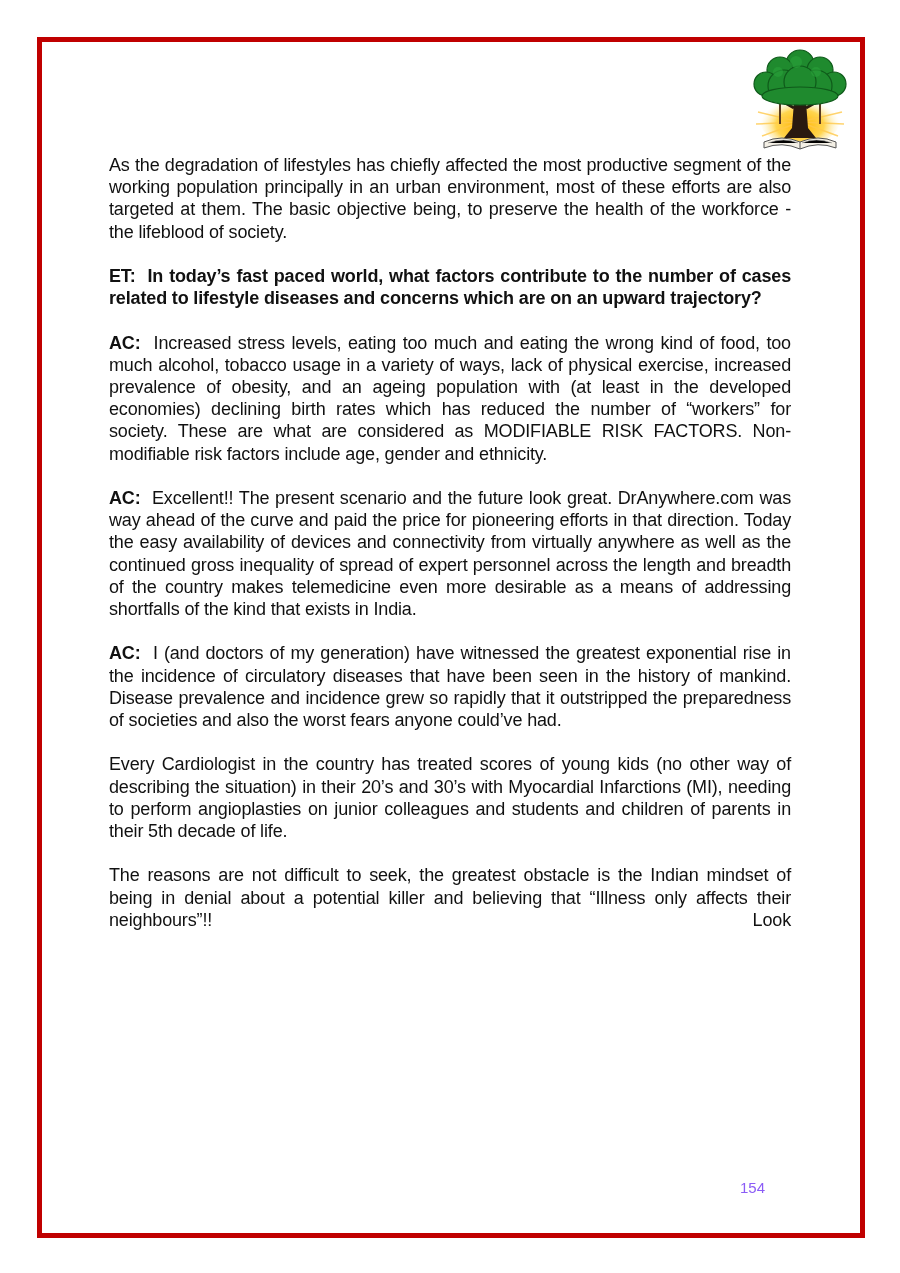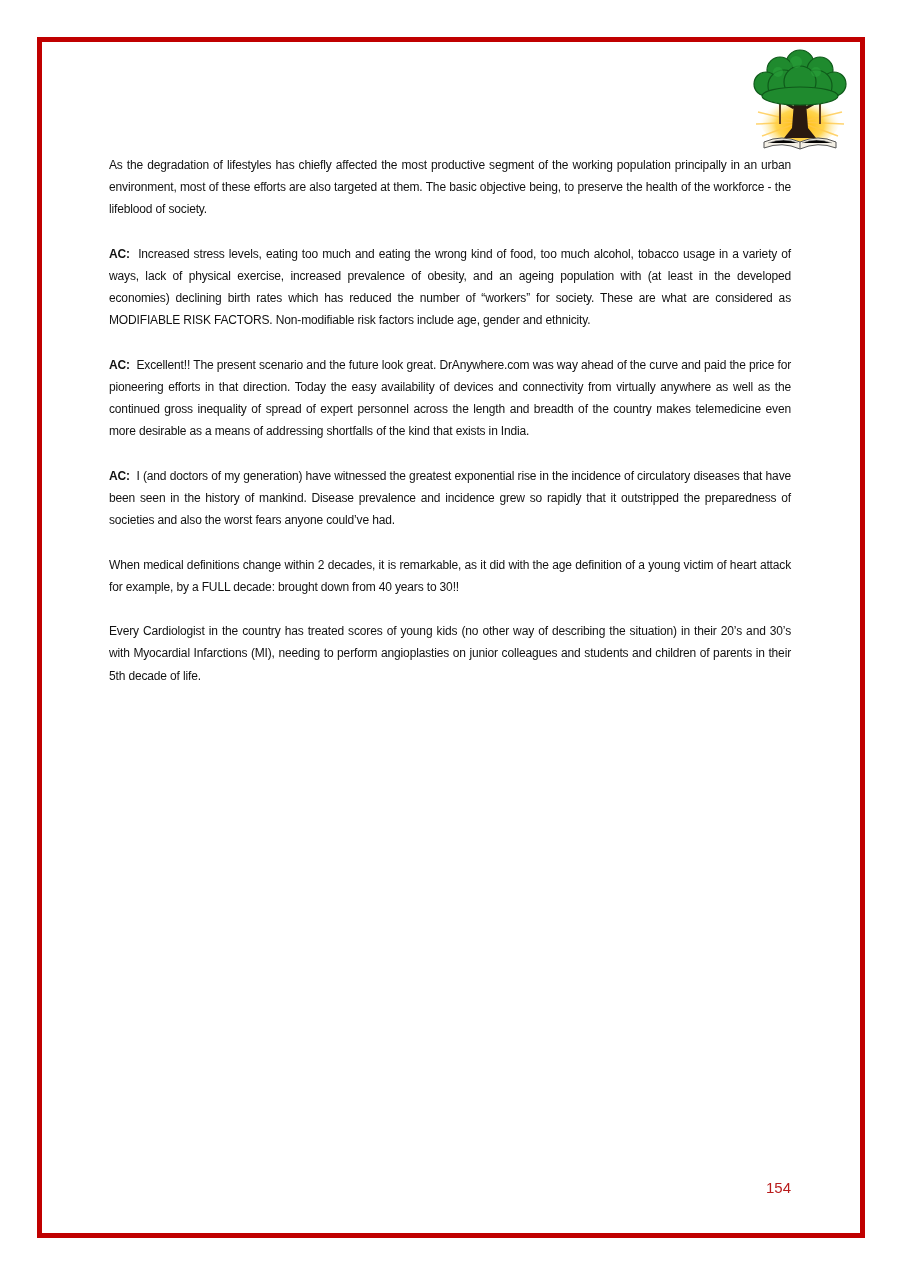--- a/index.html
+++ b/index.html
@@ -29,42 +29,42 @@
       left: 744px;
       top: 42px;
       width: 112px;
       height: 112px;
     }
     .content {
       position: absolute;
       left: 109px;
       top: 154px;
       width: 682px;
-      font-size: 12px;
+      font-size: 18px;
       line-height: 22.2px;
       text-align: justify;
       letter-spacing: -0.15px;
     }
     .content p {
       margin: 0 0 22.2px 0;
     }
     .content .q {
       font-weight: bold;
     }
     .content .lbl {
       font-weight: bold;
     }
     .page-number {
       position: absolute;
       left: 740px;
       top: 1179px;
       width: 51px;
-      text-align: right;
+      text-align: left;
       font-size: 15px;
-      color: #b91c1c;
+      color: #8b5cf6;
     }
   </style>
 </head>
 <body>
 
 <div class="page-frame" style="border-color: rgb(192, 0, 0);"></div>
 
 <div class="logo">
   <svg width="112" height="112" viewBox="0 0 112 112" xmlns="http://www.w3.org/2000/svg">
     <defs>
@@ -117,41 +117,45 @@
       <path d="M58 101 Q72 95 88 101"></path>
     </g>
   </svg>
 </div>
 
 <div class="content">
   <p>
     <span>As the degradation of lifestyles has chiefly affected the most productive segment of the working population principally in an urban environment, most of these efforts are also targeted at them. The basic objective being, to preserve the health of the workforce - the lifeblood of society.</span>
   </p>
 
+  <p class="q">
+    <span class="lbl">ET:</span>&nbsp;
+    <span>In today’s fast paced world, what factors contribute to the number of cases related to lifestyle diseases and concerns which are on an upward trajectory?</span>
+  </p>
 
   <p>
     <span class="lbl">AC:</span>&nbsp;
     <span>Increased stress levels, eating too much and eating the wrong kind of food, too much alcohol, tobacco usage in a variety of ways, lack of physical exercise, increased prevalence of obesity, and an ageing population with (at least in the developed economies) declining birth rates which has reduced the number of “workers” for society. These are what are considered as MODIFIABLE RISK FACTORS. Non-modifiable risk factors include age, gender and ethnicity.</span>
   </p>
 
 
   <p>
     <span class="lbl">AC:</span>&nbsp;
     <span>Excellent!! The present scenario and the future look great. DrAnywhere.com was way ahead of the curve and paid the price for pioneering efforts in that direction. Today the easy availability of devices and connectivity from virtually anywhere as well as the continued gross inequality of spread of expert personnel across the length and breadth of the country makes telemedicine even more desirable as a means of addressing shortfalls of the kind that exists in India.</span>
   </p>
 
 
   <p>
     <span class="lbl">AC:</span>&nbsp;
     <span>I (and doctors of my generation) have witnessed the greatest exponential rise in the incidence of circulatory diseases that have been seen in the history of mankind. Disease prevalence and incidence grew so rapidly that it outstripped the preparedness of societies and also the worst fears anyone could’ve had.</span>
   </p>
 
-  <p>
-    <span>When medical definitions change within 2 decades, it is remarkable, as it did with the age definition of a young victim of heart attack for example, by a FULL decade: brought down from 40 years to 30!!</span>
-  </p>
 
   <p>
     <span>Every Cardiologist in the country has treated scores of young kids (no other way of describing the situation) in their 20’s and 30’s with Myocardial Infarctions (MI), needing to perform angioplasties on junior colleagues and students and children of parents in their 5th decade of life.</span>
   </p>
 
+  <p style="text-align-last: justify;">
+    <span>The reasons are not difficult to seek, the greatest obstacle is the Indian mindset of being in denial about a potential killer and believing that “Illness only affects their neighbours”!! Look</span>
+  </p>
 </div>
 
 <div class="page-number">154</div>
 
 </body></html>

